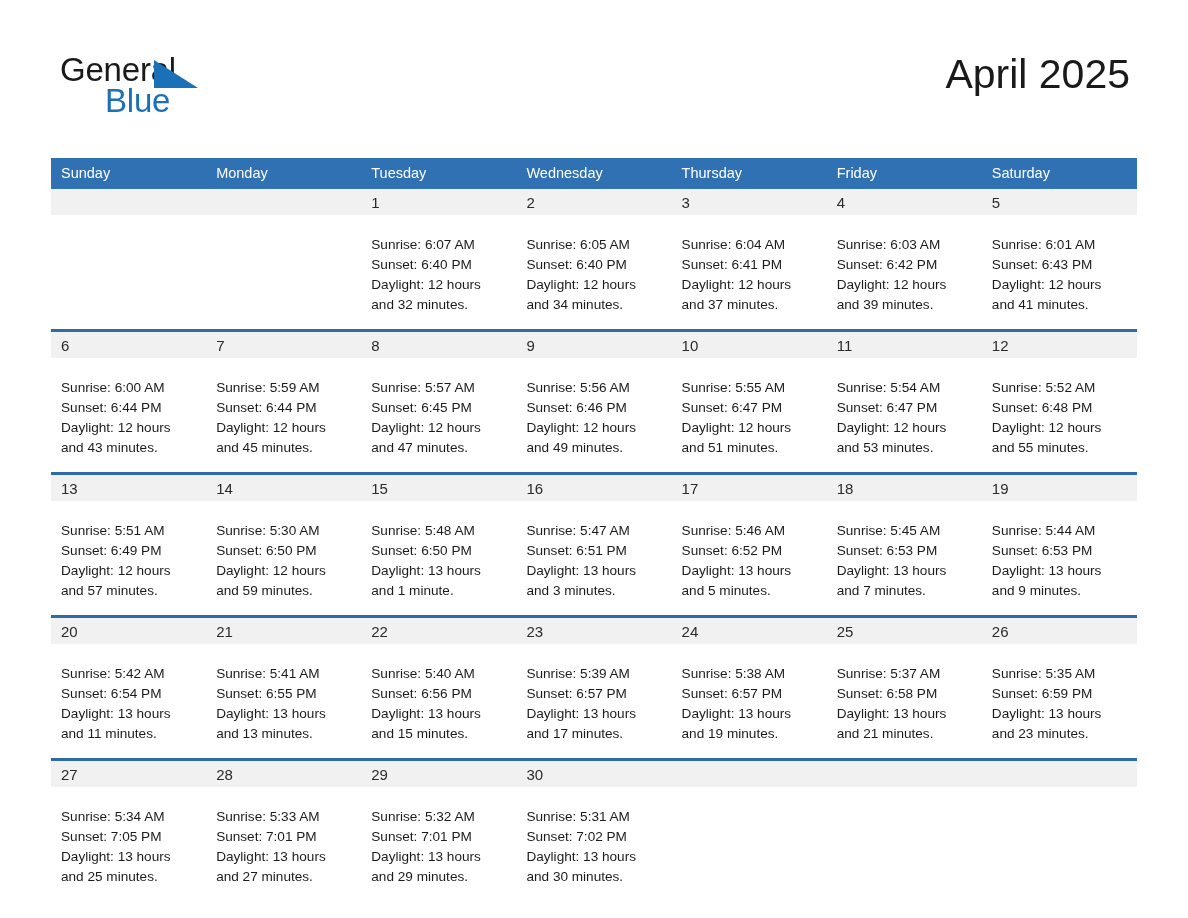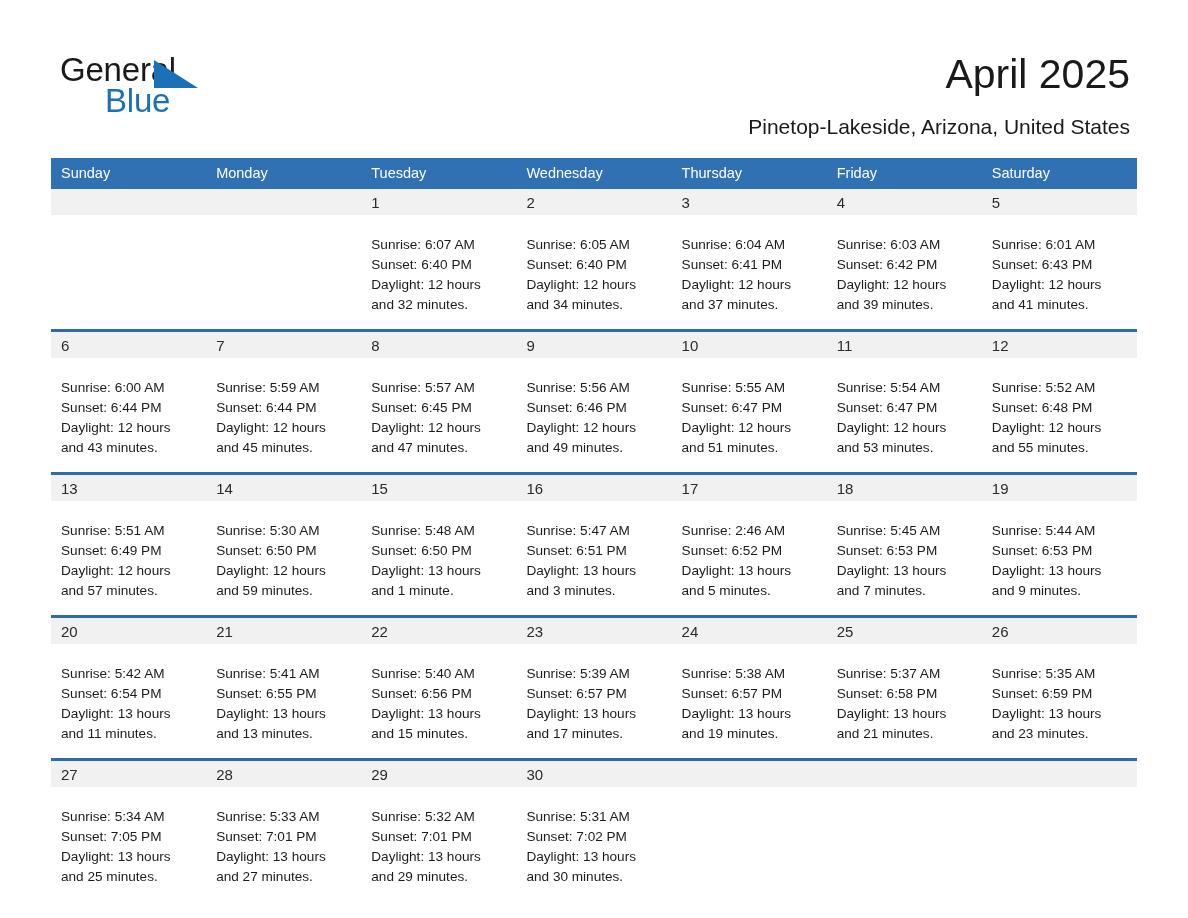--- a/index.html
+++ b/index.html
@@ -137,21 +137,20 @@
 
   <div class="header">
 
     <div class="logo">
       <span class="logo-general">General</span>
       <span class="logo-tri"></span>
       <span class="logo-blue">Blue</span>
     </div>
 
     <div class="title">April 2025</div>
-    <div class="subtitle">Pinetop-Lakeside, Arizona, United States</div>
   </div>
 
   <div class="calendar">
     <table class="cal">
       <thead>
         <tr id="weekday-row">
             <th>Sunday</th>
             <th>Monday</th>
             <th>Tuesday</th>
             <th>Wednesday</th>
@@ -285,21 +284,21 @@
               <div class="cellline">Daylight: 13 hours</div>
               <div class="cellline">and 1 minute.</div>
             </td>
             <td>
               <div class="cellline">Sunrise: 5:47 AM</div>
               <div class="cellline">Sunset: 6:51 PM</div>
               <div class="cellline">Daylight: 13 hours</div>
               <div class="cellline">and 3 minutes.</div>
             </td>
             <td>
-              <div class="cellline">Sunrise: 2:46 AM</div>
+              <div class="cellline">Sunrise: 5:46 AM</div>
               <div class="cellline">Sunset: 6:52 PM</div>
               <div class="cellline">Daylight: 13 hours</div>
               <div class="cellline">and 5 minutes.</div>
             </td>
             <td>
               <div class="cellline">Sunrise: 5:45 AM</div>
               <div class="cellline">Sunset: 6:53 PM</div>
               <div class="cellline">Daylight: 13 hours</div>
               <div class="cellline">and 7 minutes.</div>
             </td>

